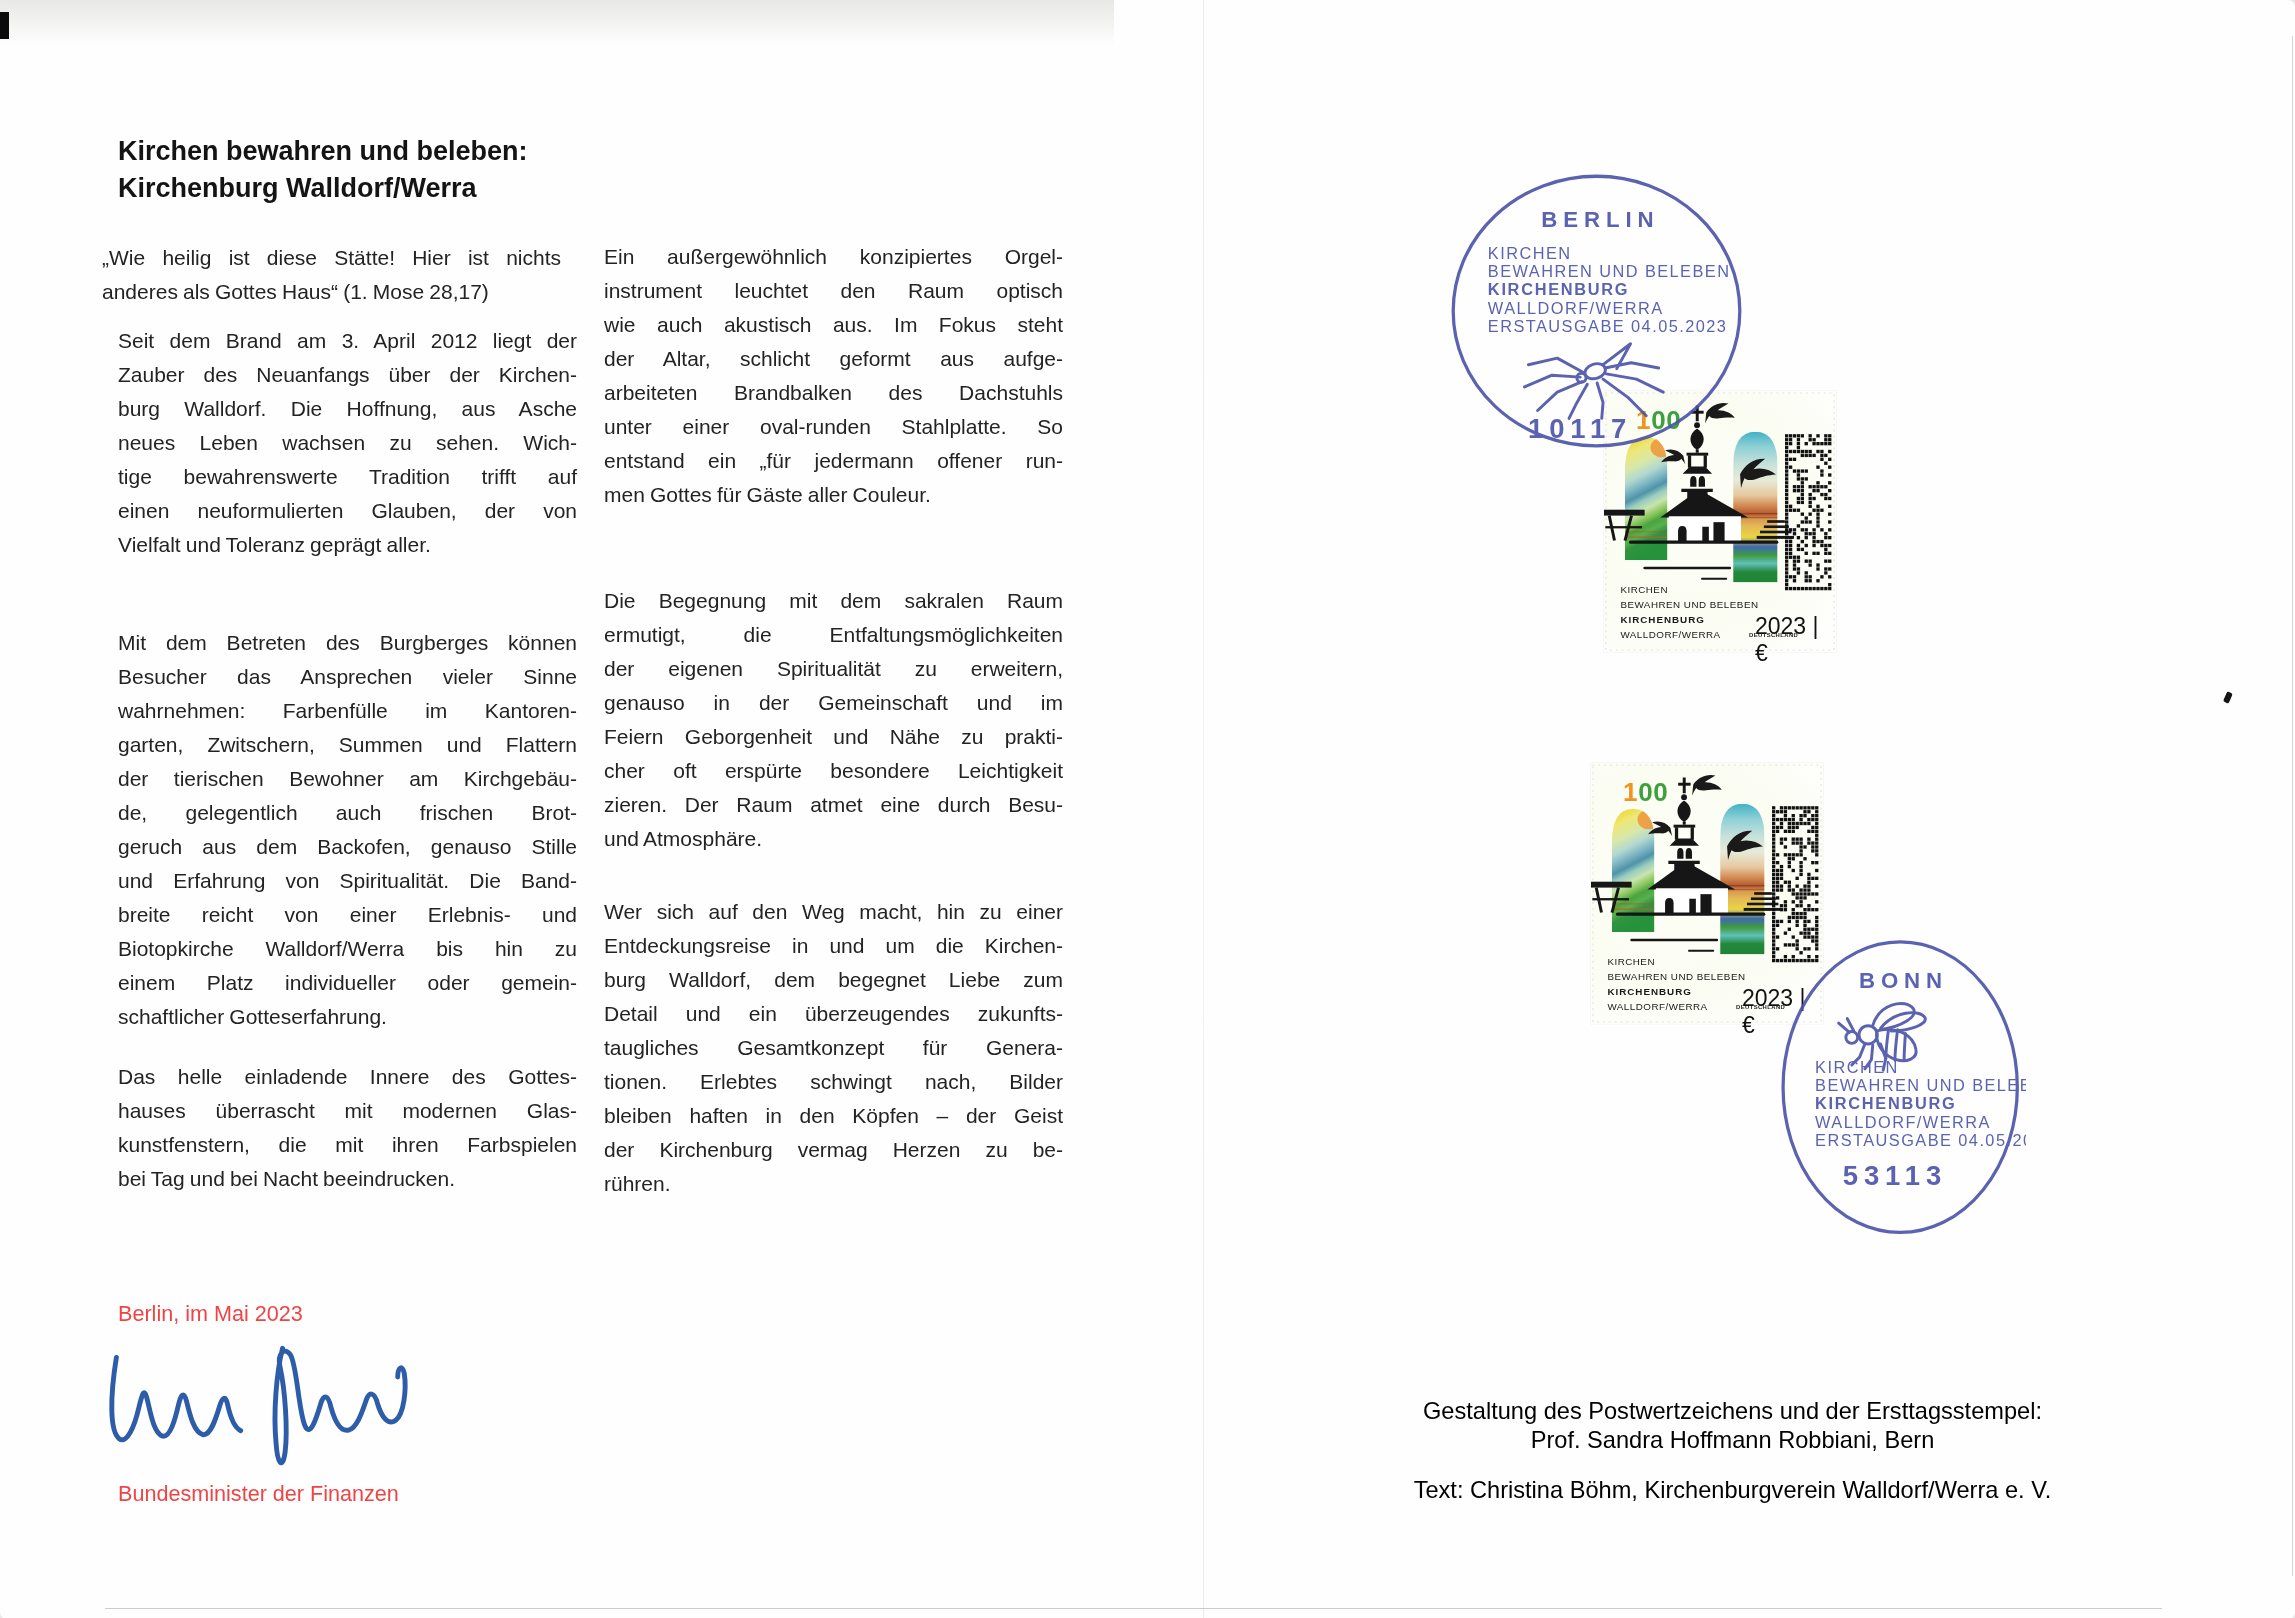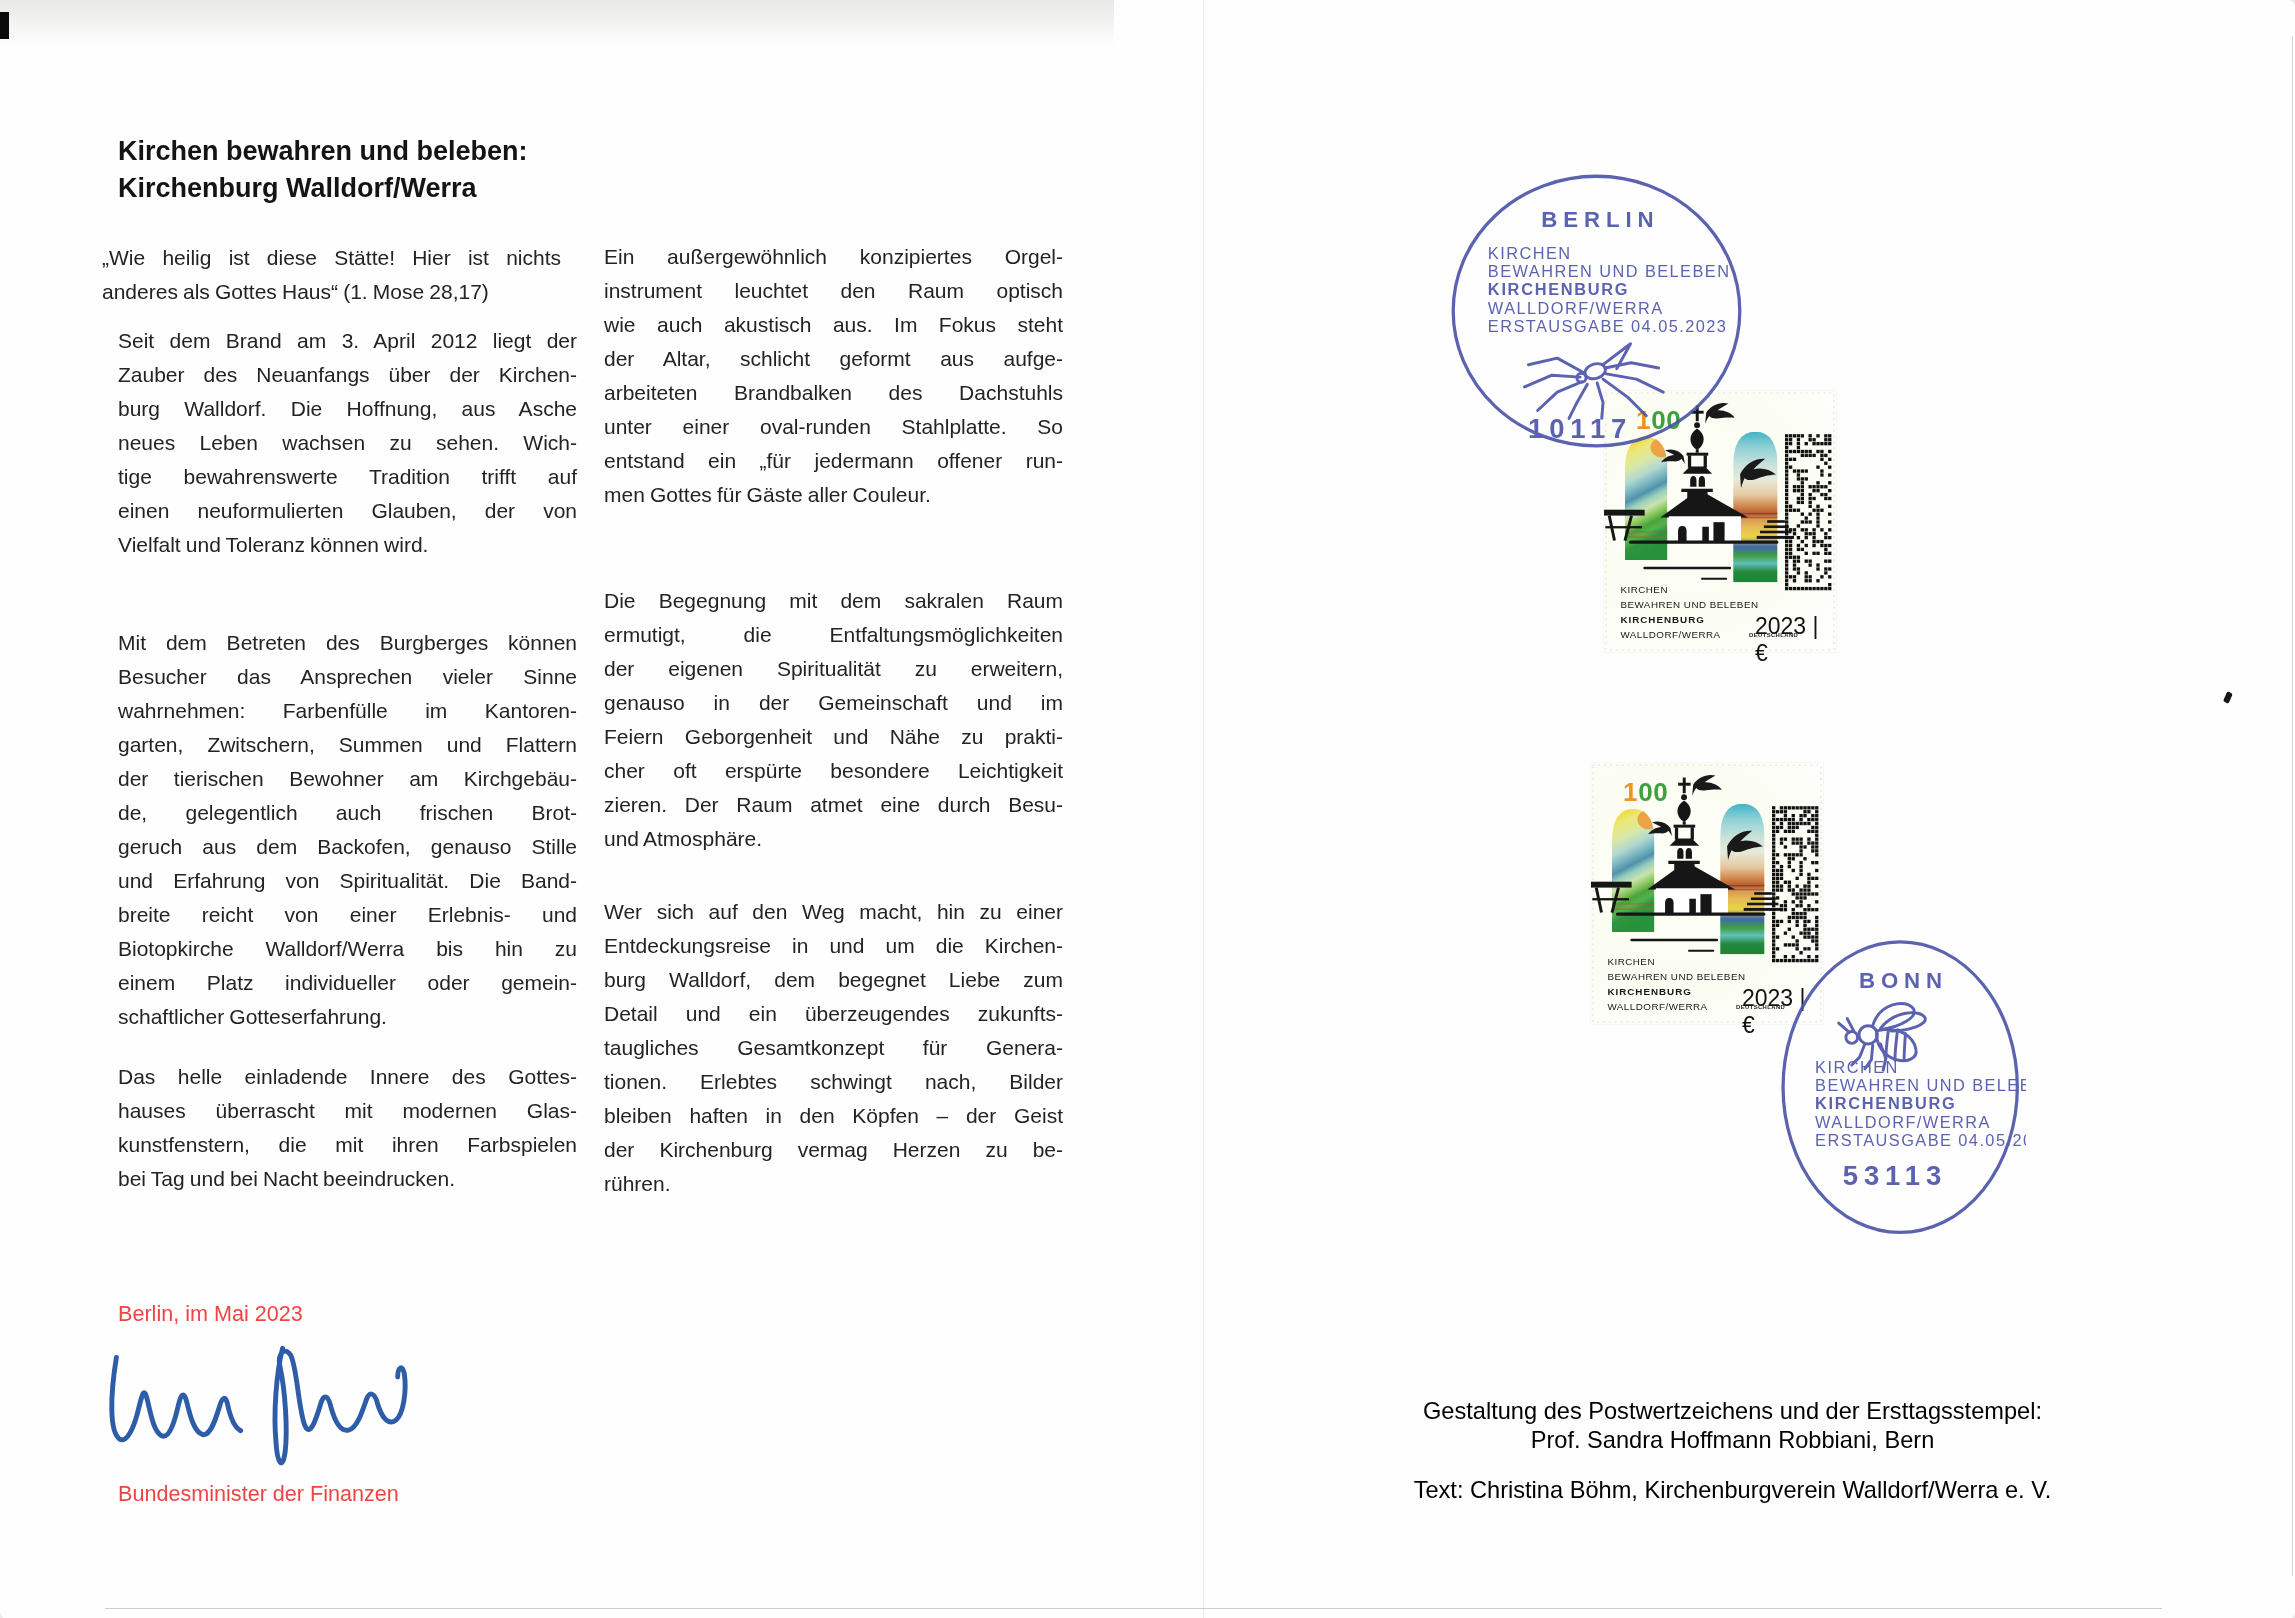--- a/index.html
+++ b/index.html
@@ -124,21 +124,21 @@
       <div class="pline">„Wie heilig ist diese Stätte! Hier ist nichts</div>
       <div class="pline">anderes als Gottes Haus“ (1. Mose 28,17)</div>
     </div>
   <div class="abs col para" style="left:118px;top:324px;">
       <div class="pline">Seit dem Brand am 3. April 2012 liegt der</div>
       <div class="pline">Zauber des Neuanfangs über der Kirchen-</div>
       <div class="pline">burg Walldorf. Die Hoffnung, aus Asche</div>
       <div class="pline">neues Leben wachsen zu sehen. Wich-</div>
       <div class="pline">tige bewahrenswerte Tradition trifft auf</div>
       <div class="pline">einen neuformulierten Glauben, der von</div>
-      <div class="pline">Vielfalt und Toleranz können wird.</div>
+      <div class="pline">Vielfalt und Toleranz geprägt aller.</div>
     </div>
   <div class="abs col para" style="left:118px;top:626px;">
       <div class="pline">Mit dem Betreten des Burgberges können</div>
       <div class="pline">Besucher das Ansprechen vieler Sinne</div>
       <div class="pline">wahrnehmen: Farbenfülle im Kantoren-</div>
       <div class="pline">garten, Zwitschern, Summen und Flattern</div>
       <div class="pline">der tierischen Bewohner am Kirchgebäu-</div>
       <div class="pline">de, gelegentlich auch frischen Brot-</div>
       <div class="pline">geruch aus dem Backofen, genauso Stille</div>
       <div class="pline">und Erfahrung von Spiritualität. Die Band-</div>

